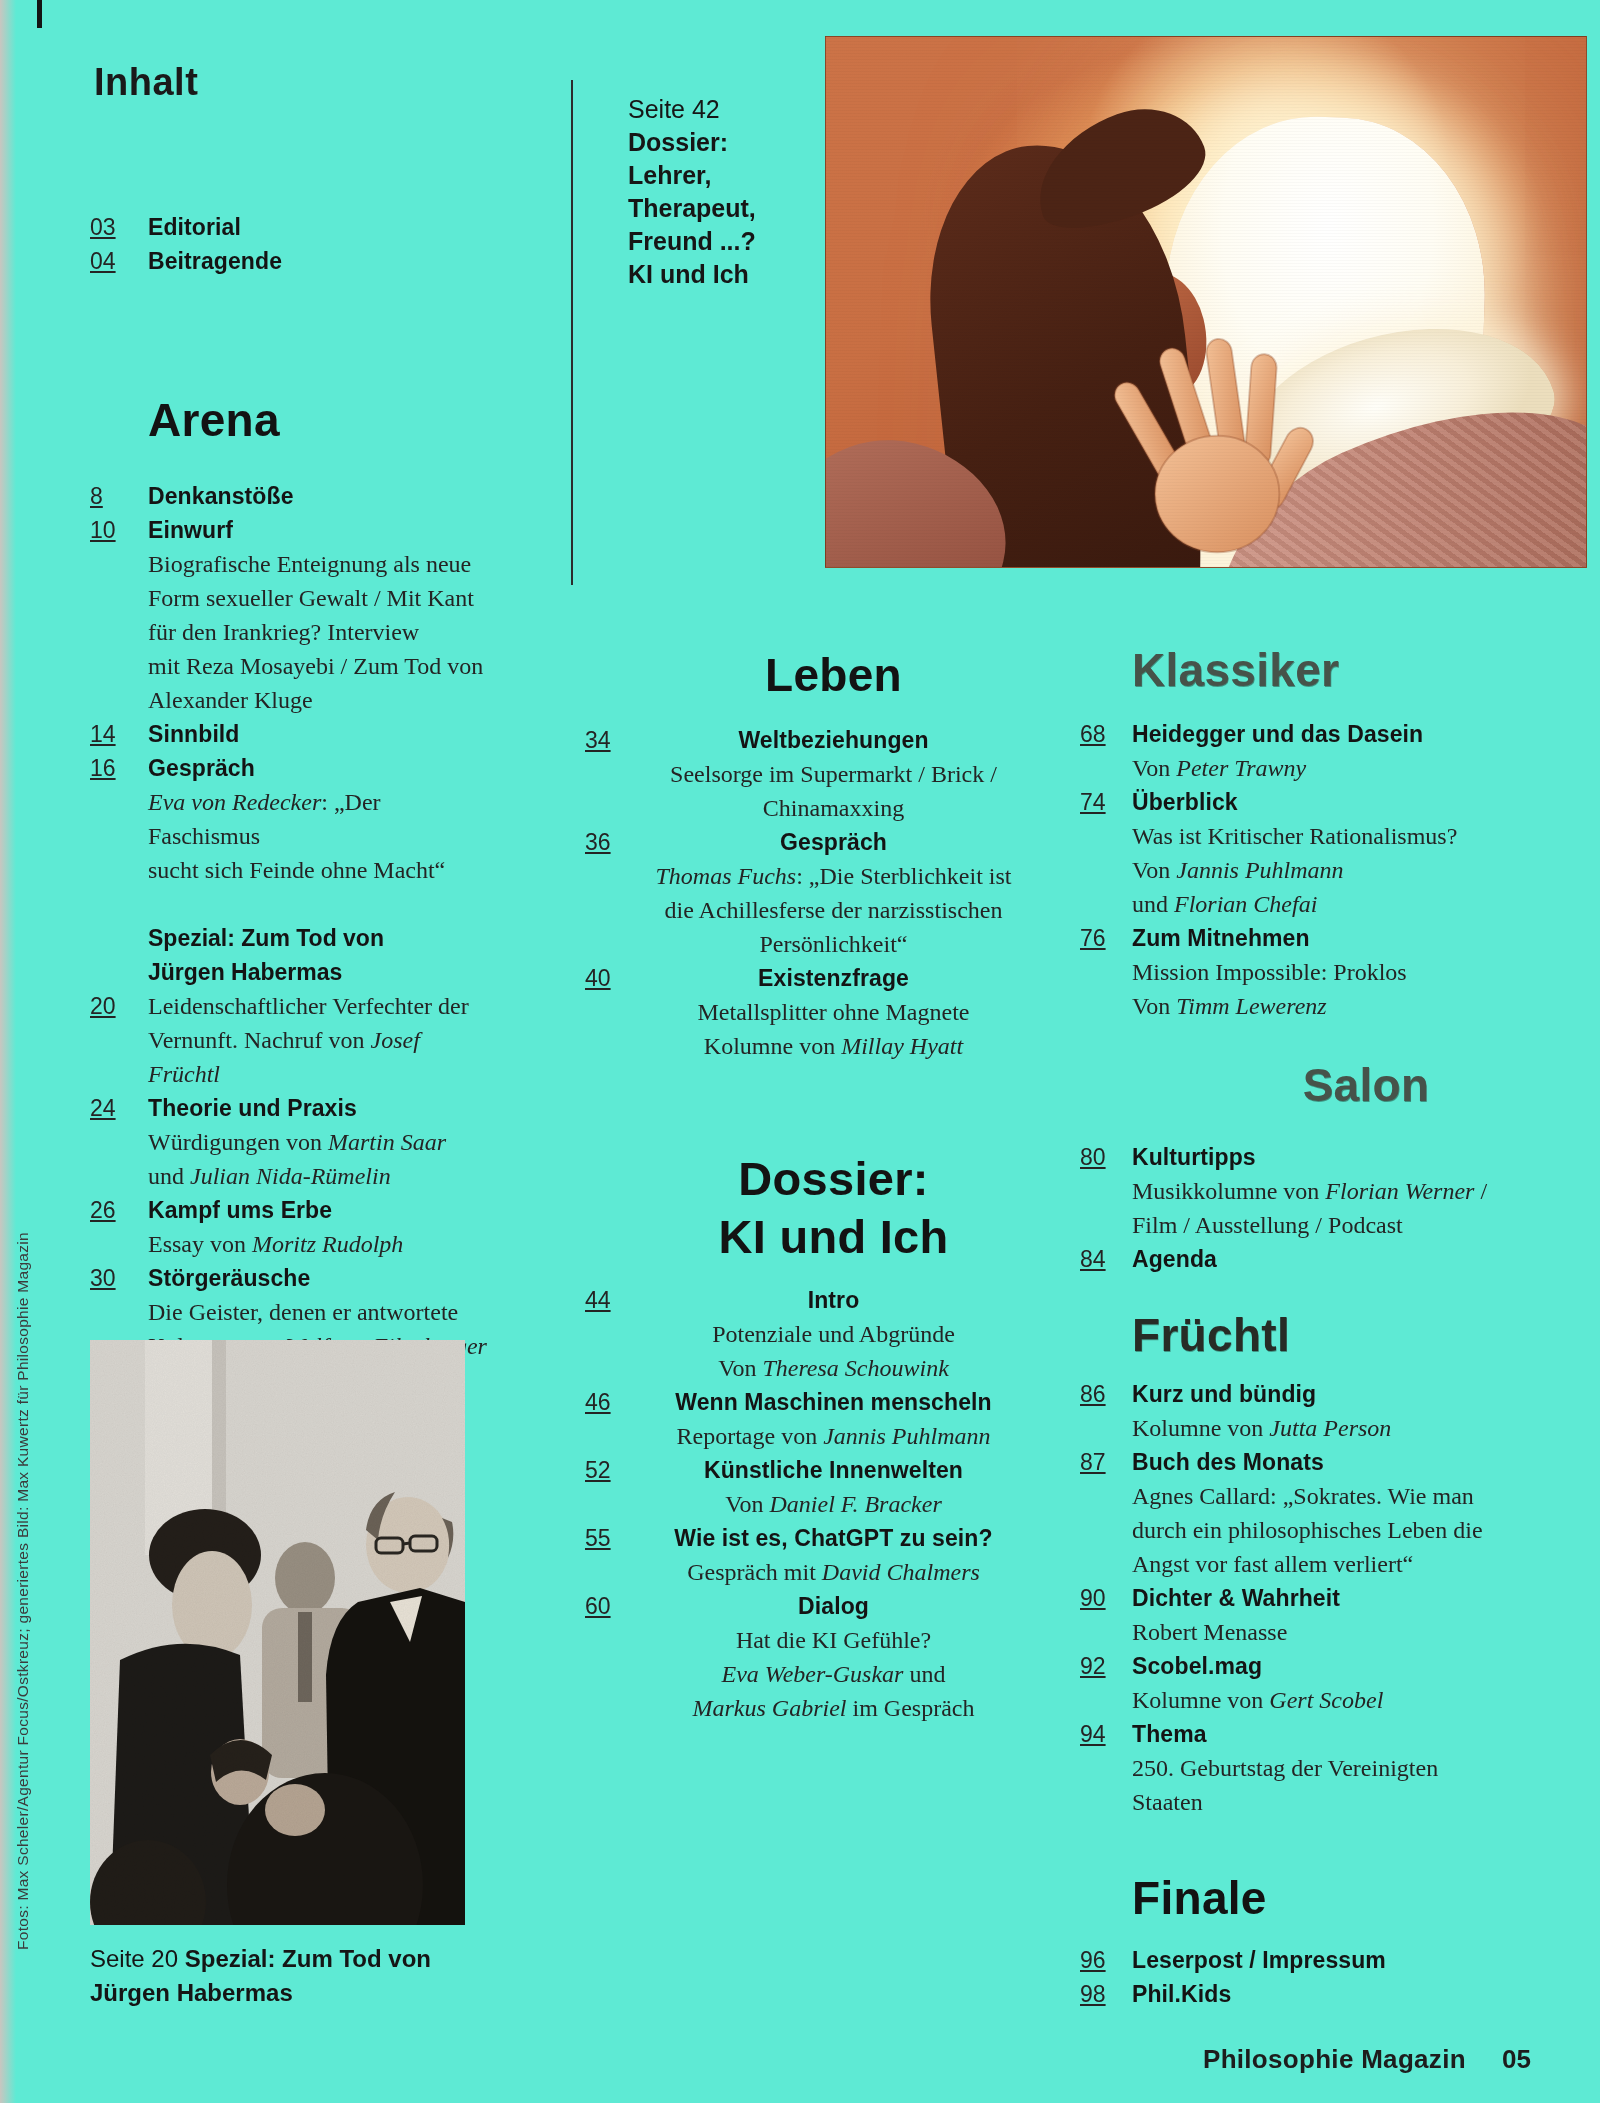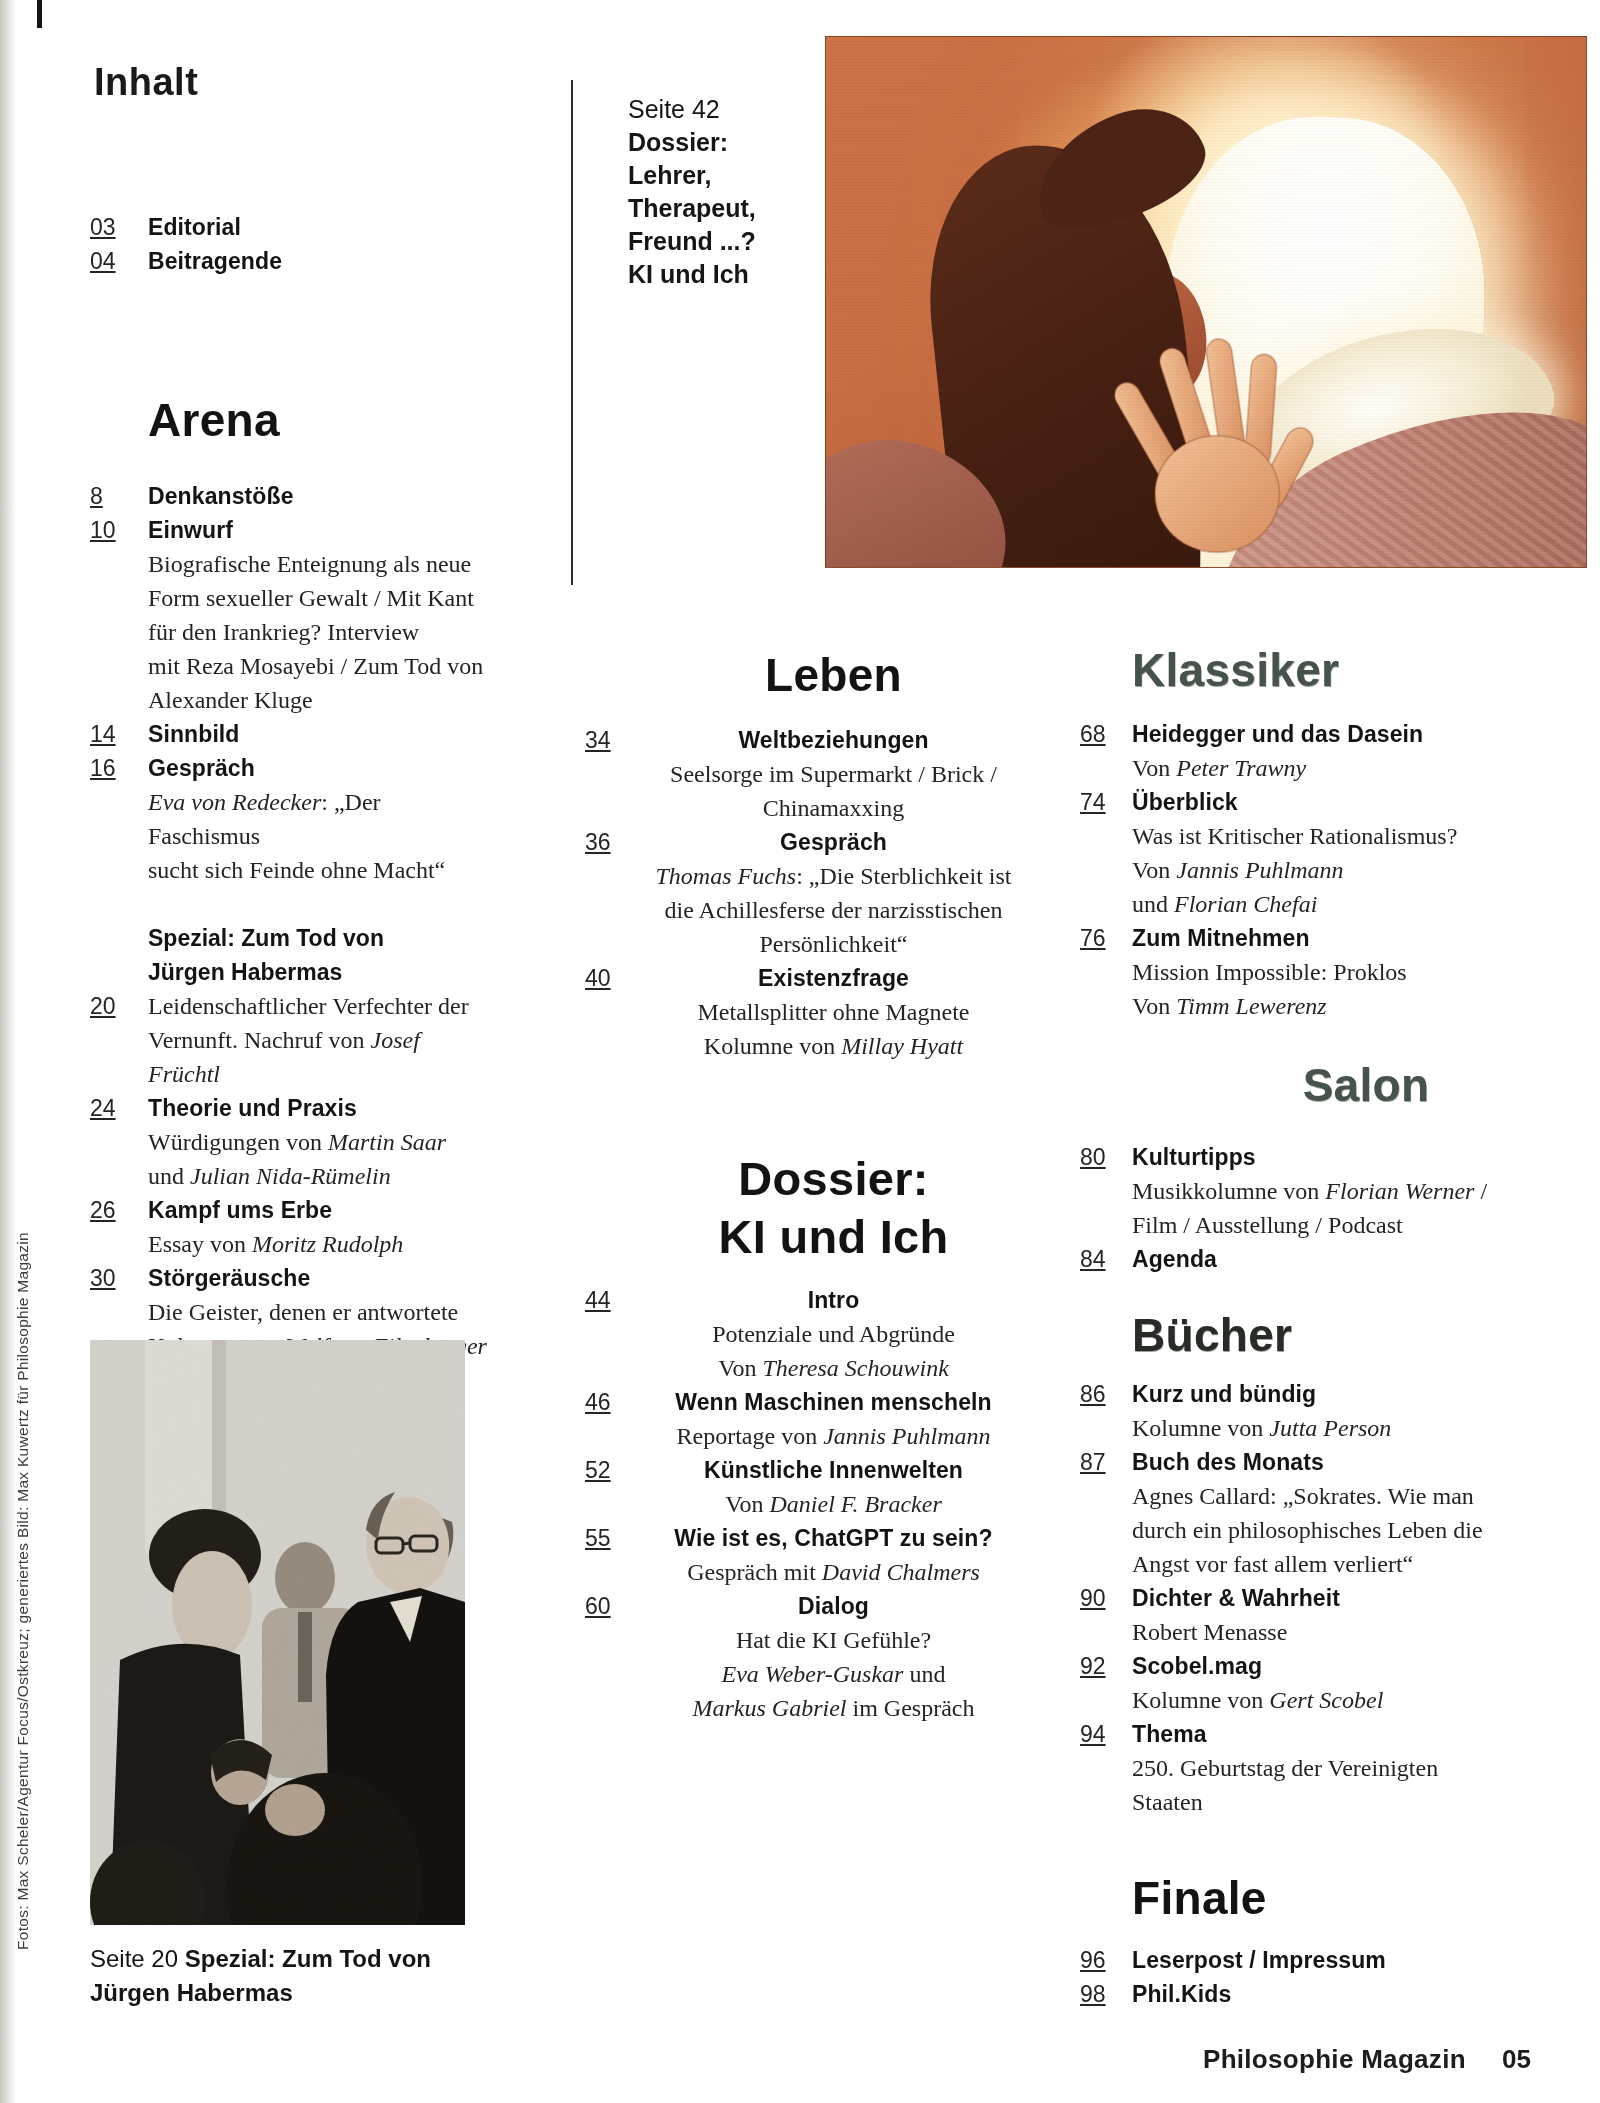--- a/index.html
+++ b/index.html
@@ -1,16 +1,16 @@
 <!DOCTYPE html>
 <html lang="de"><head>
 <meta charset="utf-8">
 <style>
   html,body{margin:0;padding:0;background:#dedbd6;}
-  .page{position:relative;width:1600px;height:2103px;background:#ffffff;overflow:hidden;
+  .page{position:relative;width:1600px;height:2103px;background:#5eead4;overflow:hidden;
         font-family:"Liberation Sans",sans-serif;color:#1a1a1a;}
   .page::before{content:"";position:absolute;left:0;top:0;bottom:0;width:16px;
         background:linear-gradient(90deg,#c9c6c0,rgba(247,245,242,0));pointer-events:none;}
 
   .scan-tick{position:absolute;left:37px;top:0;width:5px;height:28px;background:#141414;}
 
   .page-title{position:absolute;left:94px;top:36px;font-size:38px;font-weight:700;letter-spacing:.5px;}
 
   
   .credit{position:absolute;left:14px;top:1240px;height:710px;writing-mode:vertical-rl;
@@ -356,21 +356,21 @@
           </div>
           <div class="entry">
             <span class="num">84</span>
             <div class="ebody">
               <div class="etitle">Agenda</div>
             </div>
           </div>
         </section>
         <section class="section stamp-dark">
           <h2 class="sec-heading">
-            <div>Bücher</div>
+            <div>Früchtl</div>
           </h2>
           <div class="entry">
             <span class="num">86</span>
             <div class="ebody">
               <div class="etitle">Kurz und bündig</div>
               <div class="eline"><span>Kolumne von </span><span class="it">Jutta Person</span></div>
             </div>
           </div>
           <div class="entry">
             <span class="num">87</span>

